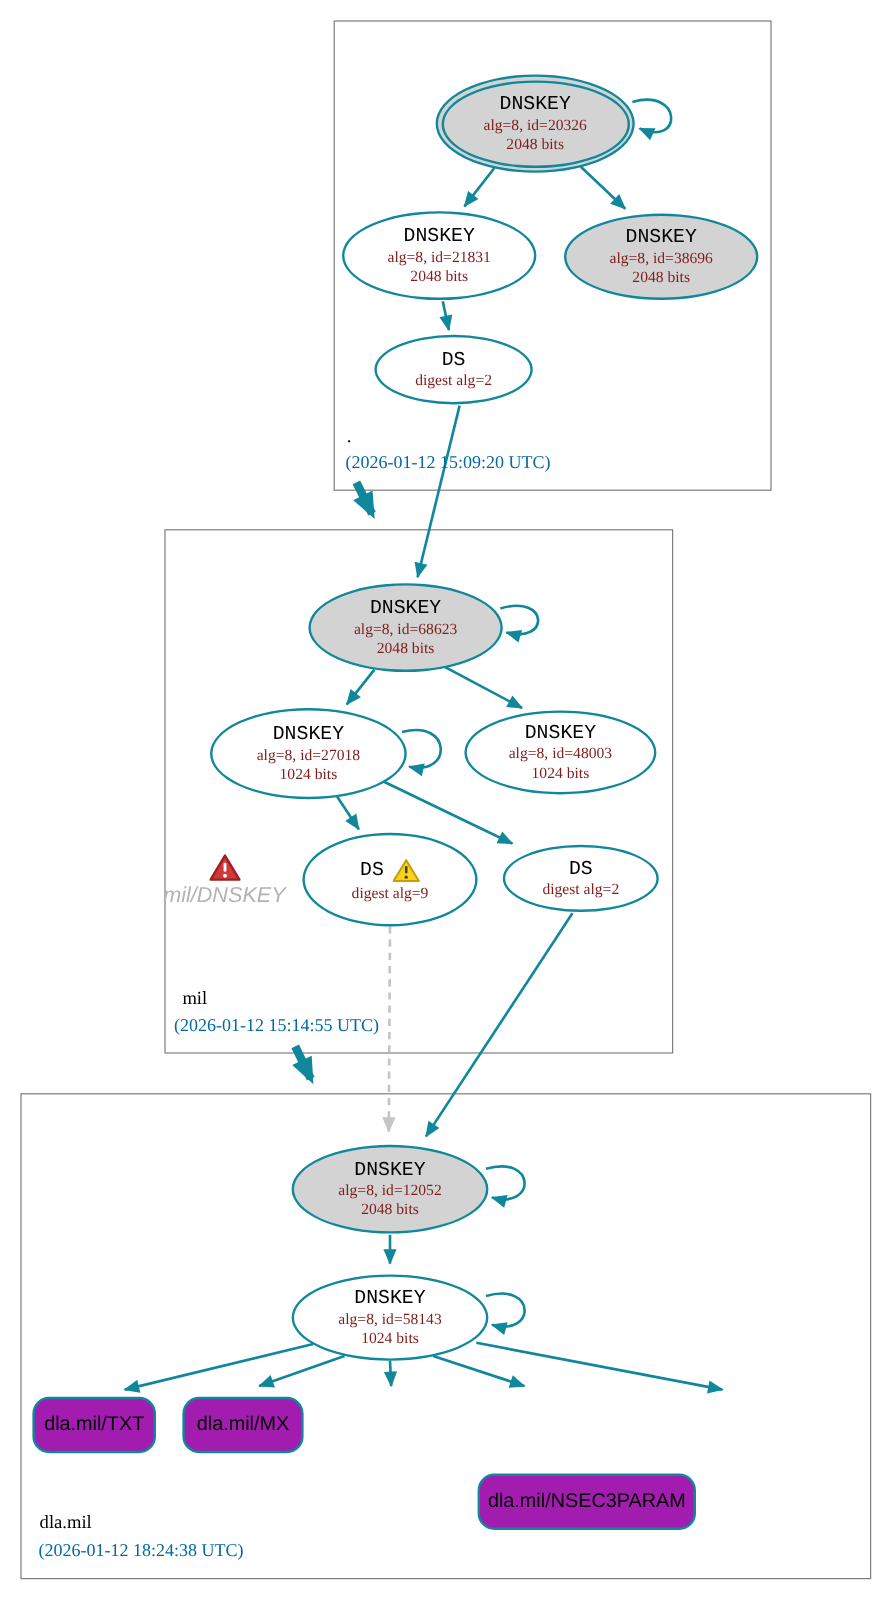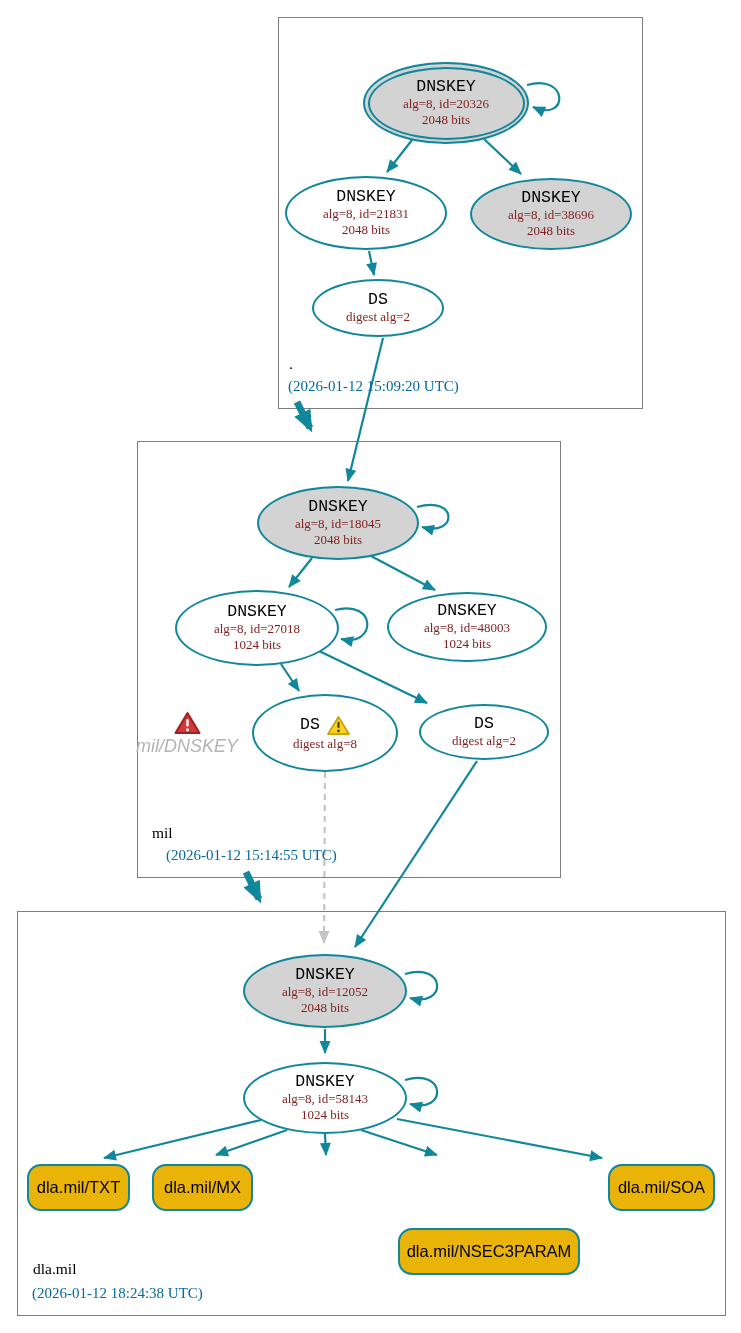--- a/index.html
+++ b/index.html
@@ -12,21 +12,21 @@
         box-sizing:border-box;z-index:2;text-align:center;}
   .node.gray{background:#d3d3d3;}
   .ksk-outer{position:absolute;border:2.5px solid #10879a;border-radius:50%;background:#d3d3d3;
         box-sizing:border-box;padding:2.5px;z-index:2;}
   .ksk-inner{width:100%;height:100%;border:2.5px solid #10879a;border-radius:50%;background:#d3d3d3;
         display:flex;flex-direction:column;align-items:center;justify-content:center;
         box-sizing:border-box;text-align:center;}
   .nt{font-family:Liberation Mono, monospace;font-size:16.5px;color:#000;line-height:1.1;}
   .nd{font-family:"Liberation Serif",serif;font-size:13px;color:#7f1d1d;line-height:1.2;}
   .ds-title-row{display:flex;align-items:center;justify-content:center;gap:7px;}
-  .rrset{position:absolute;border:2.5px solid #10879a;border-radius:14px;background:#eab308;
+  .rrset{position:absolute;border:2.5px solid #10879a;border-radius:14px;background:#a21caf;
         display:flex;align-items:center;justify-content:center;
         font-family:"Liberation Sans",sans-serif;font-size:16.5px;color:#000;
         z-index:2;box-sizing:border-box;}
   .zlabel{position:absolute;font-family:"Liberation Serif",serif;font-size:15.5px;color:#000;z-index:3;}
   .zts{position:absolute;font-family:"Liberation Serif",serif;font-size:15px;color:#0369a1;z-index:3;}
   .errlabel{position:absolute;font-family:"Liberation Sans",sans-serif;font-style:italic;
         font-size:18px;color:#b3b3b3;z-index:3;text-align:center;width:110px;}
   .erricon{position:absolute;z-index:3;line-height:0;}
   .icon{display:inline-block;line-height:0;}
 </style>
@@ -102,21 +102,21 @@
   <div class="node" style="left:312px;top:279px;width:132px;height:58px;">
     <div class="nt">DS</div>
     <div class="nd">digest alg=2</div>
   </div>
 
   <div class="zlabel" style="left:289px;top:355px;">.</div>
   <div class="zts" style="left:288px;top:378px;">(2026-01-12 15:09:20 UTC)</div>
 
   <div class="node gray" style="left:257px;top:486px;width:162px;height:74px;">
     <div class="nt">DNSKEY</div>
-    <div class="nd">alg=8, id=18045</div>
+    <div class="nd">alg=8, id=68623</div>
     <div class="nd">2048 bits</div>
   </div>
 
   <div class="node" style="left:175px;top:590px;width:164px;height:76px;">
     <div class="nt">DNSKEY</div>
     <div class="nd">alg=8, id=27018</div>
     <div class="nd">1024 bits</div>
   </div>
 
   <div class="node" style="left:387px;top:592px;width:160px;height:70px;">
@@ -129,53 +129,52 @@
     <div class="ds-title-row">
       <span class="nt">DS</span>
       <span class="icon">
         <svg width="23" height="21" viewBox="0 0 24 21">
           <path d="M12 1.5 L23 19.5 L1 19.5 z" fill="#f7d21e" stroke="#c79f05" stroke-width="1.8" stroke-linejoin="round"></path>
           <rect x="10.9" y="6.5" width="2.2" height="6.5" rx="1" fill="#4a3d00"></rect>
           <circle cx="12" cy="16.2" r="1.4" fill="#4a3d00"></circle>
         </svg>
       </span>
     </div>
-    <div class="nd">digest alg=8</div>
+    <div class="nd">digest alg=9</div>
   </div>
 
   <div class="node" style="left:419px;top:704px;width:130px;height:56px;">
     <div class="nt">DS</div>
     <div class="nd">digest alg=2</div>
   </div>
 
   <div class="erricon" style="left:174px;top:711px;">
     <svg width="27" height="24" viewBox="0 0 27 24">
       <path d="M13.5 2 L25.5 22 L1.5 22 z" fill="#d13838" stroke="#9e2020" stroke-width="2" stroke-linejoin="round"></path>
       <rect x="12.3" y="8" width="2.4" height="7.5" rx="1.1" fill="#ffffff"></rect>
       <circle cx="13.5" cy="18.8" r="1.6" fill="#ffffff"></circle>
     </svg>
   </div>
   <div class="errlabel" style="left:132px;top:736px;">mil/DNSKEY</div>
 
   <div class="zlabel" style="left:152px;top:824px;">mil</div>
-  <div class="zts" style="left:166px;top:847px;">(2026-01-12 15:14:55 UTC)</div>
+  <div class="zts" style="left:145px;top:847px;">(2026-01-12 15:14:55 UTC)</div>
 
   <div class="node gray" style="left:243px;top:954px;width:164px;height:74px;">
     <div class="nt">DNSKEY</div>
     <div class="nd">alg=8, id=12052</div>
     <div class="nd">2048 bits</div>
   </div>
 
   <div class="node" style="left:243px;top:1062px;width:164px;height:72px;">
     <div class="nt">DNSKEY</div>
     <div class="nd">alg=8, id=58143</div>
     <div class="nd">1024 bits</div>
   </div>
 
   <div class="rrset" style="left:27px;top:1164px;width:103px;height:47px;">dla.mil/TXT</div>
   <div class="rrset" style="left:152px;top:1164px;width:101px;height:47px;">dla.mil/MX</div>
   <div class="rrset" style="left:398px;top:1228px;width:182px;height:47px;">dla.mil/NSEC3PARAM</div>
-  <div class="rrset" style="left:608px;top:1164px;width:107px;height:47px;">dla.mil/SOA</div>
 
   <div class="zlabel" style="left:33px;top:1260px;">dla.mil</div>
   <div class="zts" style="left:32px;top:1285px;">(2026-01-12 18:24:38 UTC)</div>
 
 </div>
 
 </body></html>

